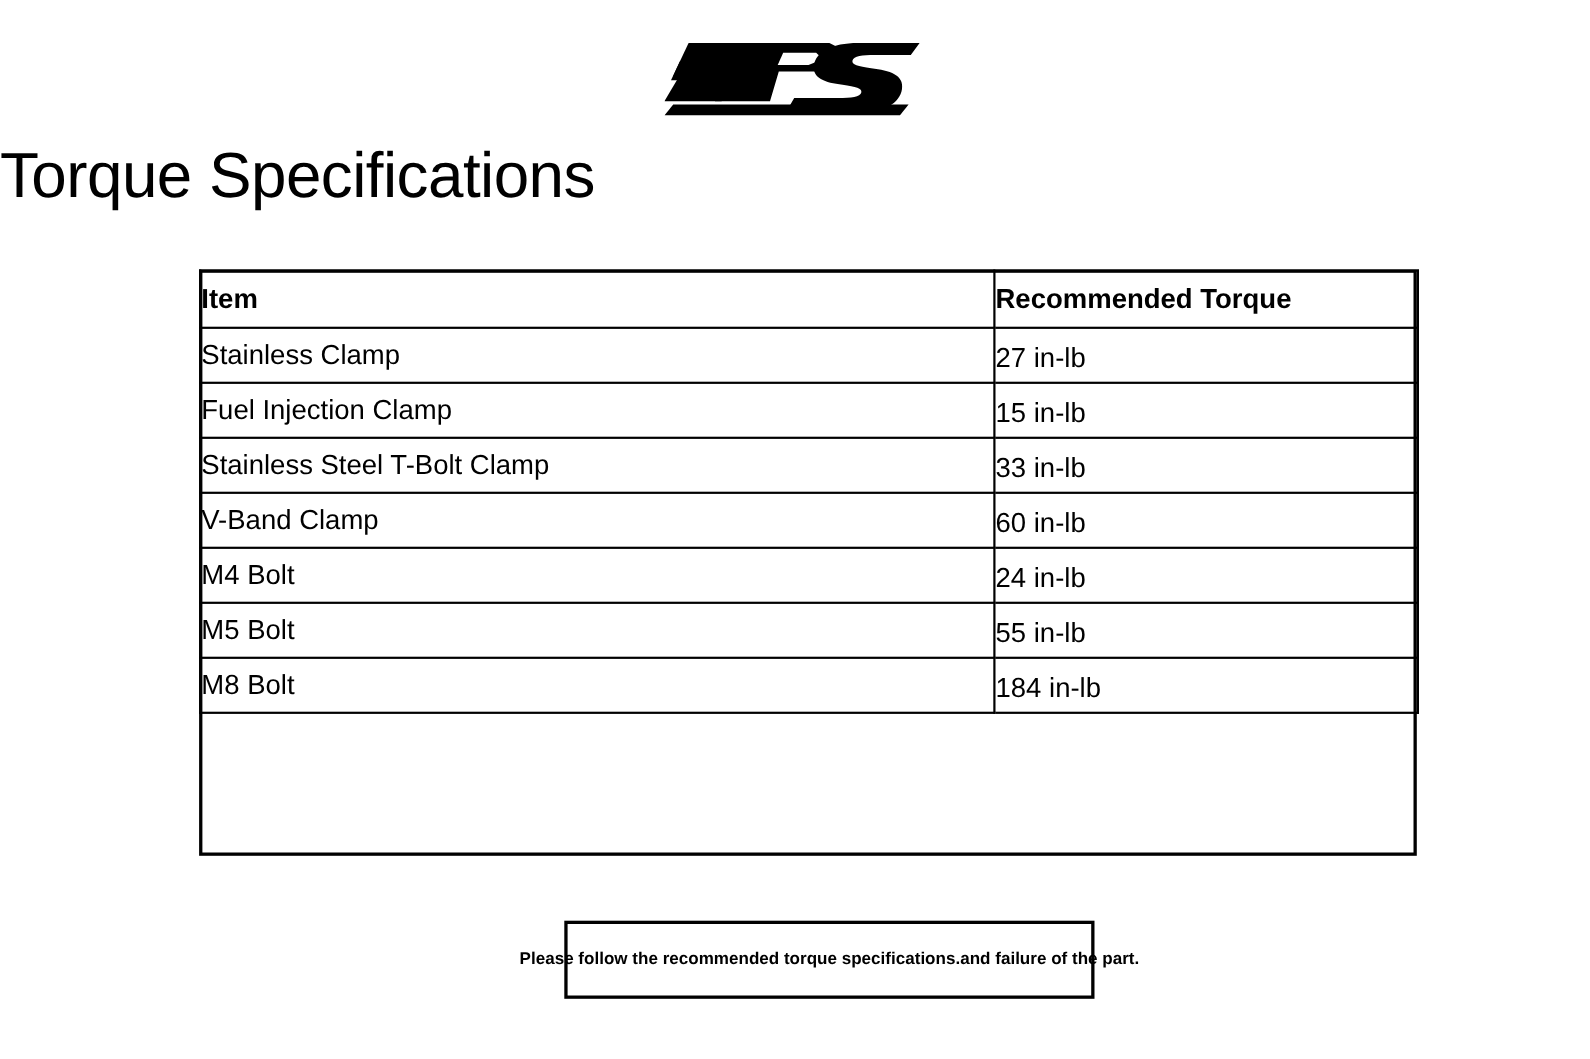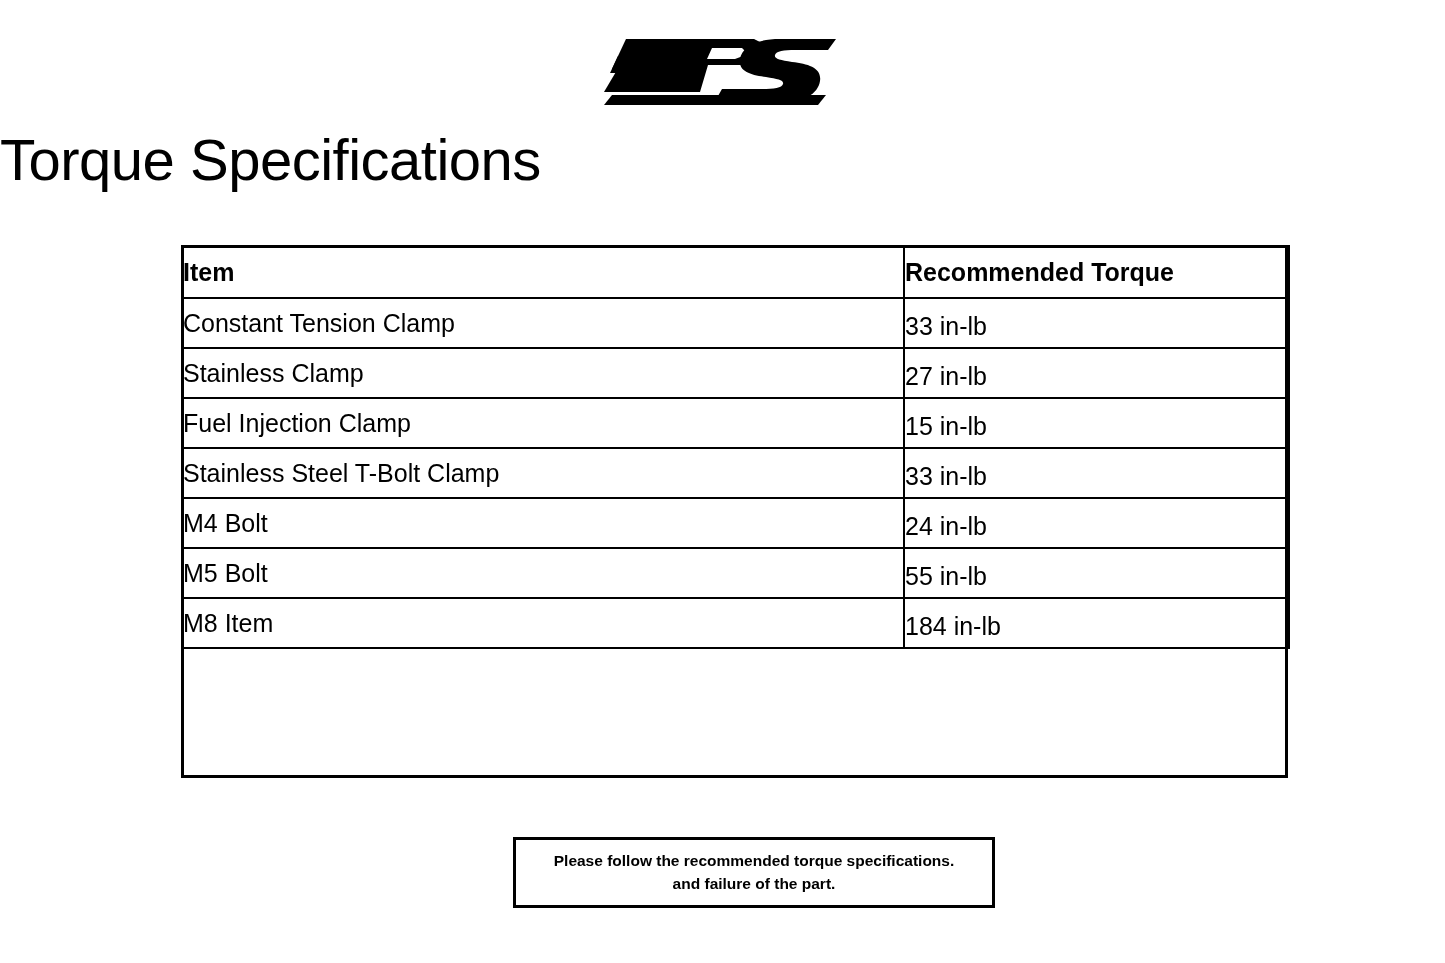--- a/index.html
+++ b/index.html
@@ -105,21 +105,21 @@
   
   #footnote-box {
     position: absolute;
     left: 513px;
     top: 837px;
     width: 482px;
     height: 71px;
     box-sizing: border-box;
     border: 3px solid #000000;
     display: flex;
-    flex-direction: column;
+    flex-direction: row;
     align-items: center;
     justify-content: center;
   }
   #footnote-box .fn-line {
     font-size: 15.5px;
     font-weight: 700;
     line-height: 1.45;
     text-align: center;
     white-space: nowrap;
   }
@@ -154,45 +154,45 @@
     <col class="col-torque">
   </colgroup>
   <thead>
     <tr>
       <th class="cell-head-item">Item</th>
       <th class="cell-head-torque">Recommended Torque</th>
     </tr>
   </thead>
   <tbody id="table-body">
       <tr>
-        <td class="cell-item">Constant Tension Clamp</td>
-        <td class="cell-torque">33 in-lb</td>
-      </tr>
-      <tr>
         <td class="cell-item">Stainless Clamp</td>
         <td class="cell-torque">27 in-lb</td>
       </tr>
       <tr>
         <td class="cell-item">Fuel Injection Clamp</td>
         <td class="cell-torque">15 in-lb</td>
       </tr>
       <tr>
         <td class="cell-item">Stainless Steel T-Bolt Clamp</td>
         <td class="cell-torque">33 in-lb</td>
       </tr>
       <tr>
+        <td class="cell-item">V-Band Clamp</td>
+        <td class="cell-torque">60 in-lb</td>
+      </tr>
+      <tr>
         <td class="cell-item">M4 Bolt</td>
         <td class="cell-torque">24 in-lb</td>
       </tr>
       <tr>
         <td class="cell-item">M5 Bolt</td>
         <td class="cell-torque">55 in-lb</td>
       </tr>
       <tr>
-        <td class="cell-item">M8 Item</td>
+        <td class="cell-item">M8 Bolt</td>
         <td class="cell-torque">184 in-lb</td>
       </tr>
     </tbody>
 </table>
 <div id="table-frame"></div>
 
 <div id="footnote-box">
   <div class="fn-line">Please follow the recommended torque specifications.</div>
   <div class="fn-line">and failure of the part.</div>
 </div>

